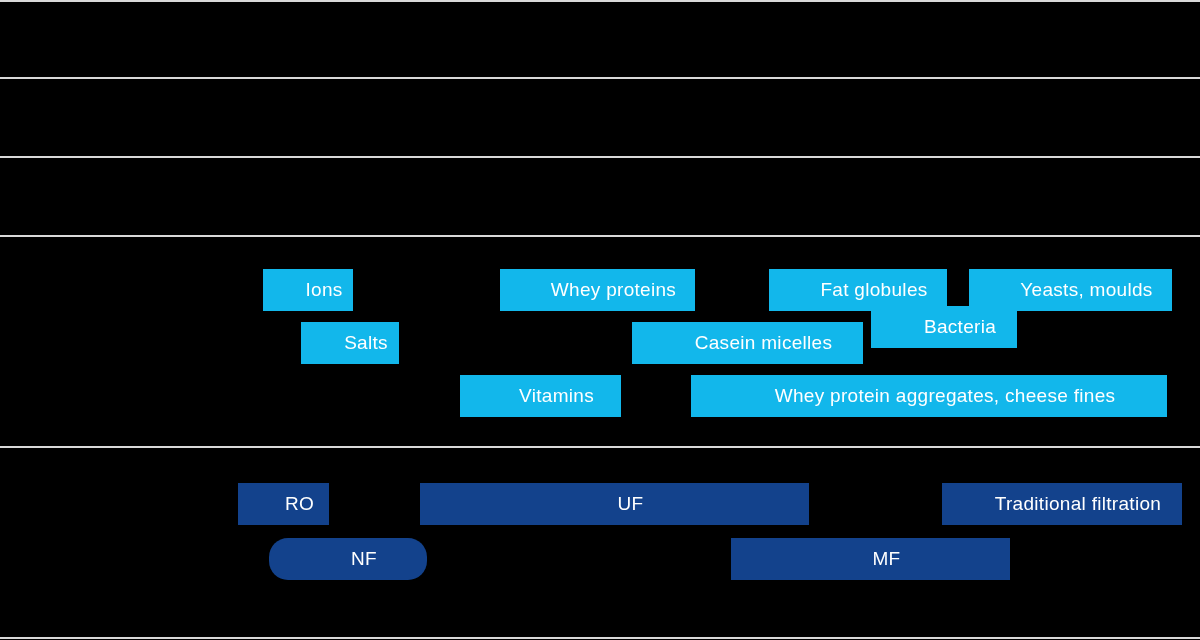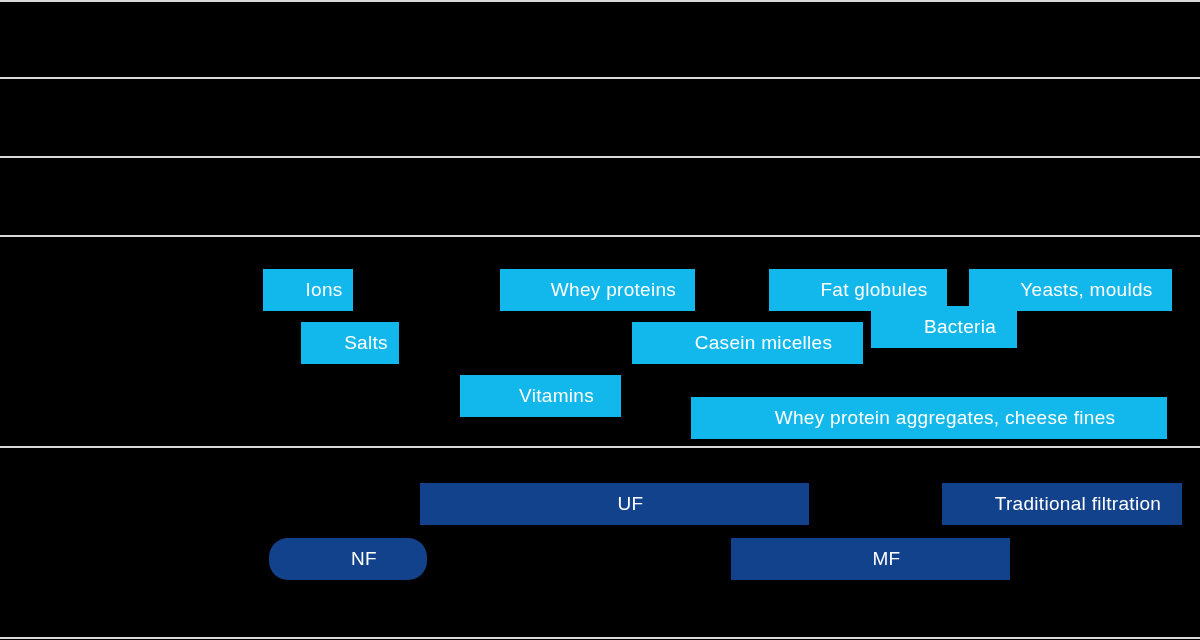--- a/index.html
+++ b/index.html
@@ -51,21 +51,21 @@
   .box-whey-proteins { left: 500px; top: 269px; width: 195px; }
   .box-fat-globules  { left: 769px; top: 269px; width: 178px; }
   .box-yeasts-moulds { left: 969px; top: 269px; width: 203px; }
   
   .box-salts           { left: 301px; top: 322px; width: 98px;  }
   .box-casein-micelles { left: 593px; top: 322px; width: 231px; margin-left: 39px; }
   .box-bacteria        { left: 871px; top: 306px; width: 146px; }
   
   .box-lactose    { left: 238px; top: 375px; width: 217px; }
   .box-vitamins   { left: 460px; top: 375px; width: 161px; }
-  .box-aggregates { left: 691px; top: 375px; width: 476px; margin-top: 22px; }
+  .box-aggregates { left: 691px; top: 375px; width: 476px; }
   
   .box-ro          { left: 238px; top: 483px; width: 91px;  }
   .box-uf          { left: 420px; top: 483px; width: 389px; }
   .box-traditional { left: 942px; top: 483px; width: 240px; }
   
   .box-nf { left: 269px; top: 538px; width: 158px; border-radius: 19px; }
   .box-mf { left: 731px; top: 538px; width: 279px; }
 </style>
 </head>
 <body>
@@ -102,20 +102,23 @@
     <span>Bacteria</span>
   </div>
 
   <div class="box component box-vitamins">
     <span>Vitamins</span>
   </div>
   <div class="box component box-aggregates">
     <span>Whey protein aggregates, cheese fines</span>
   </div>
 
+  <div class="box process box-ro">
+    <span>RO</span>
+  </div>
   <div class="box process box-uf">
     <span>UF</span>
   </div>
   <div class="box process box-traditional">
     <span>Traditional filtration</span>
   </div>
   <div class="box process box-nf">
     <span>NF</span>
   </div>
   <div class="box process box-mf">

